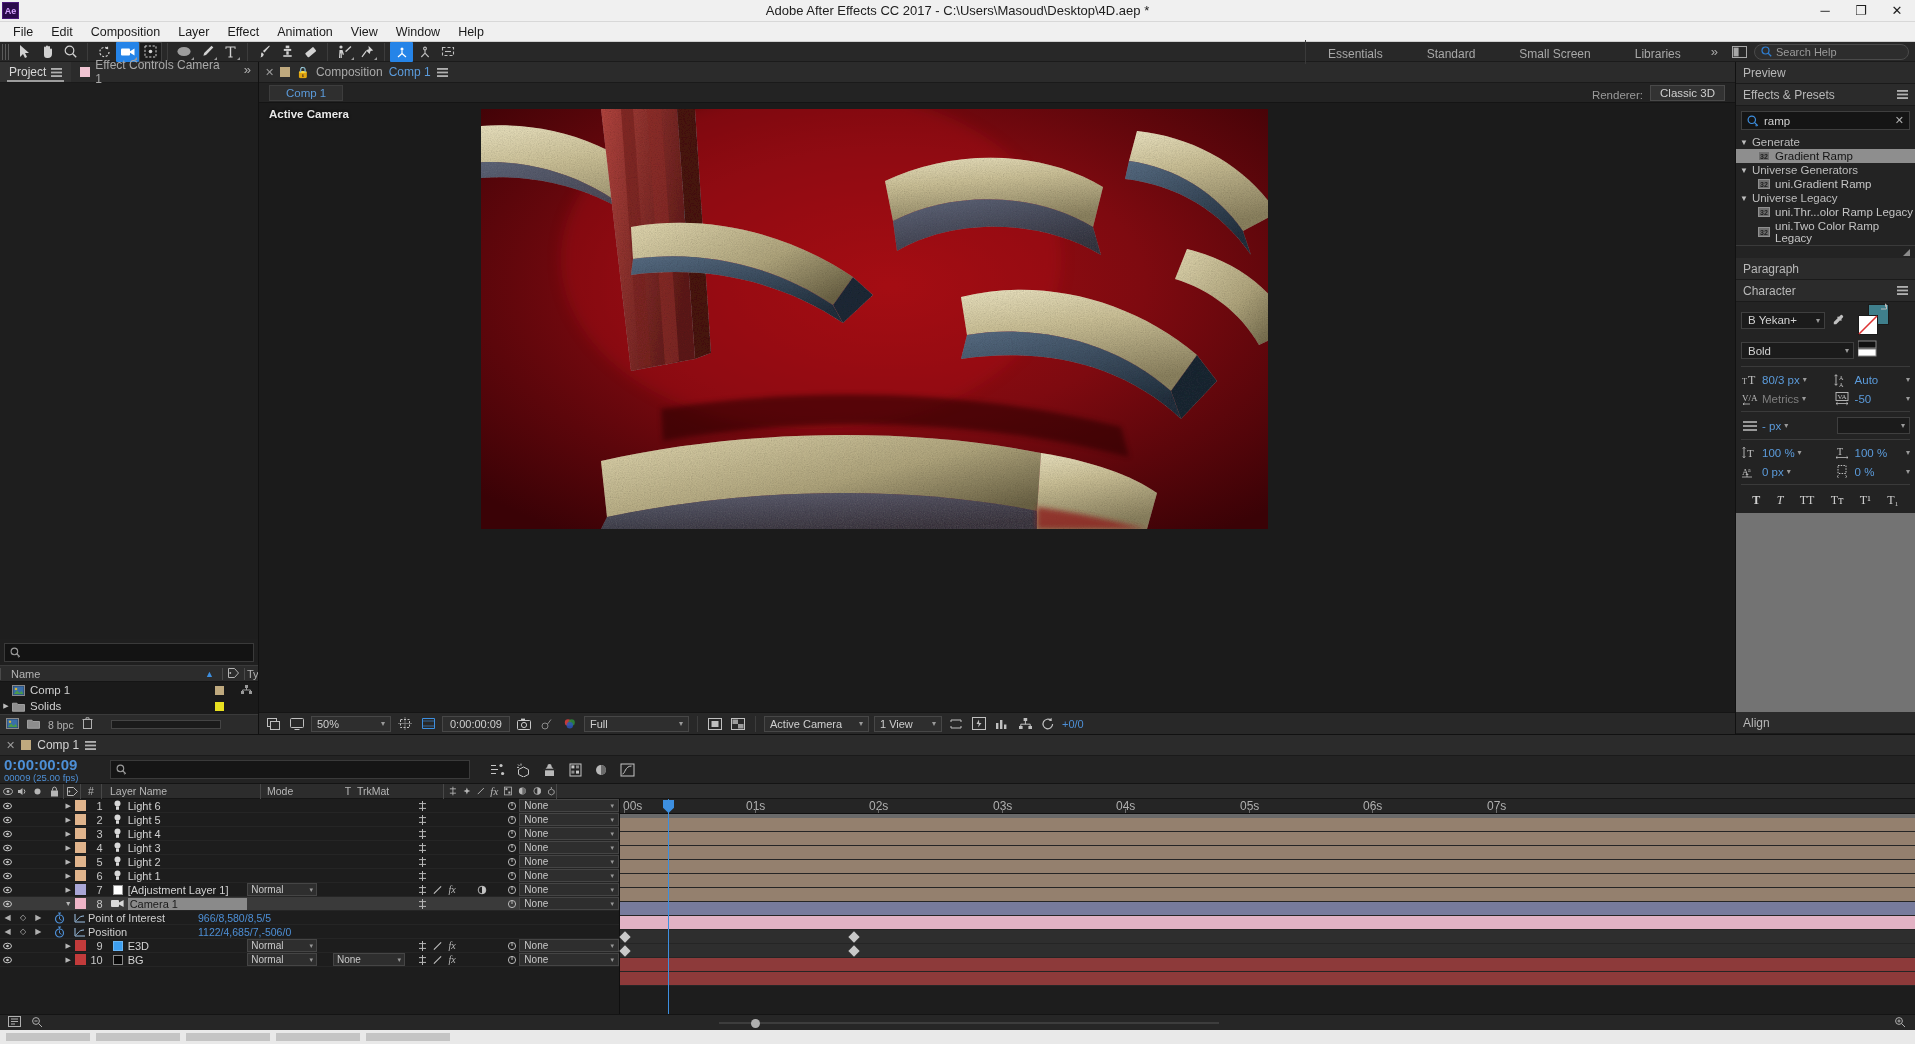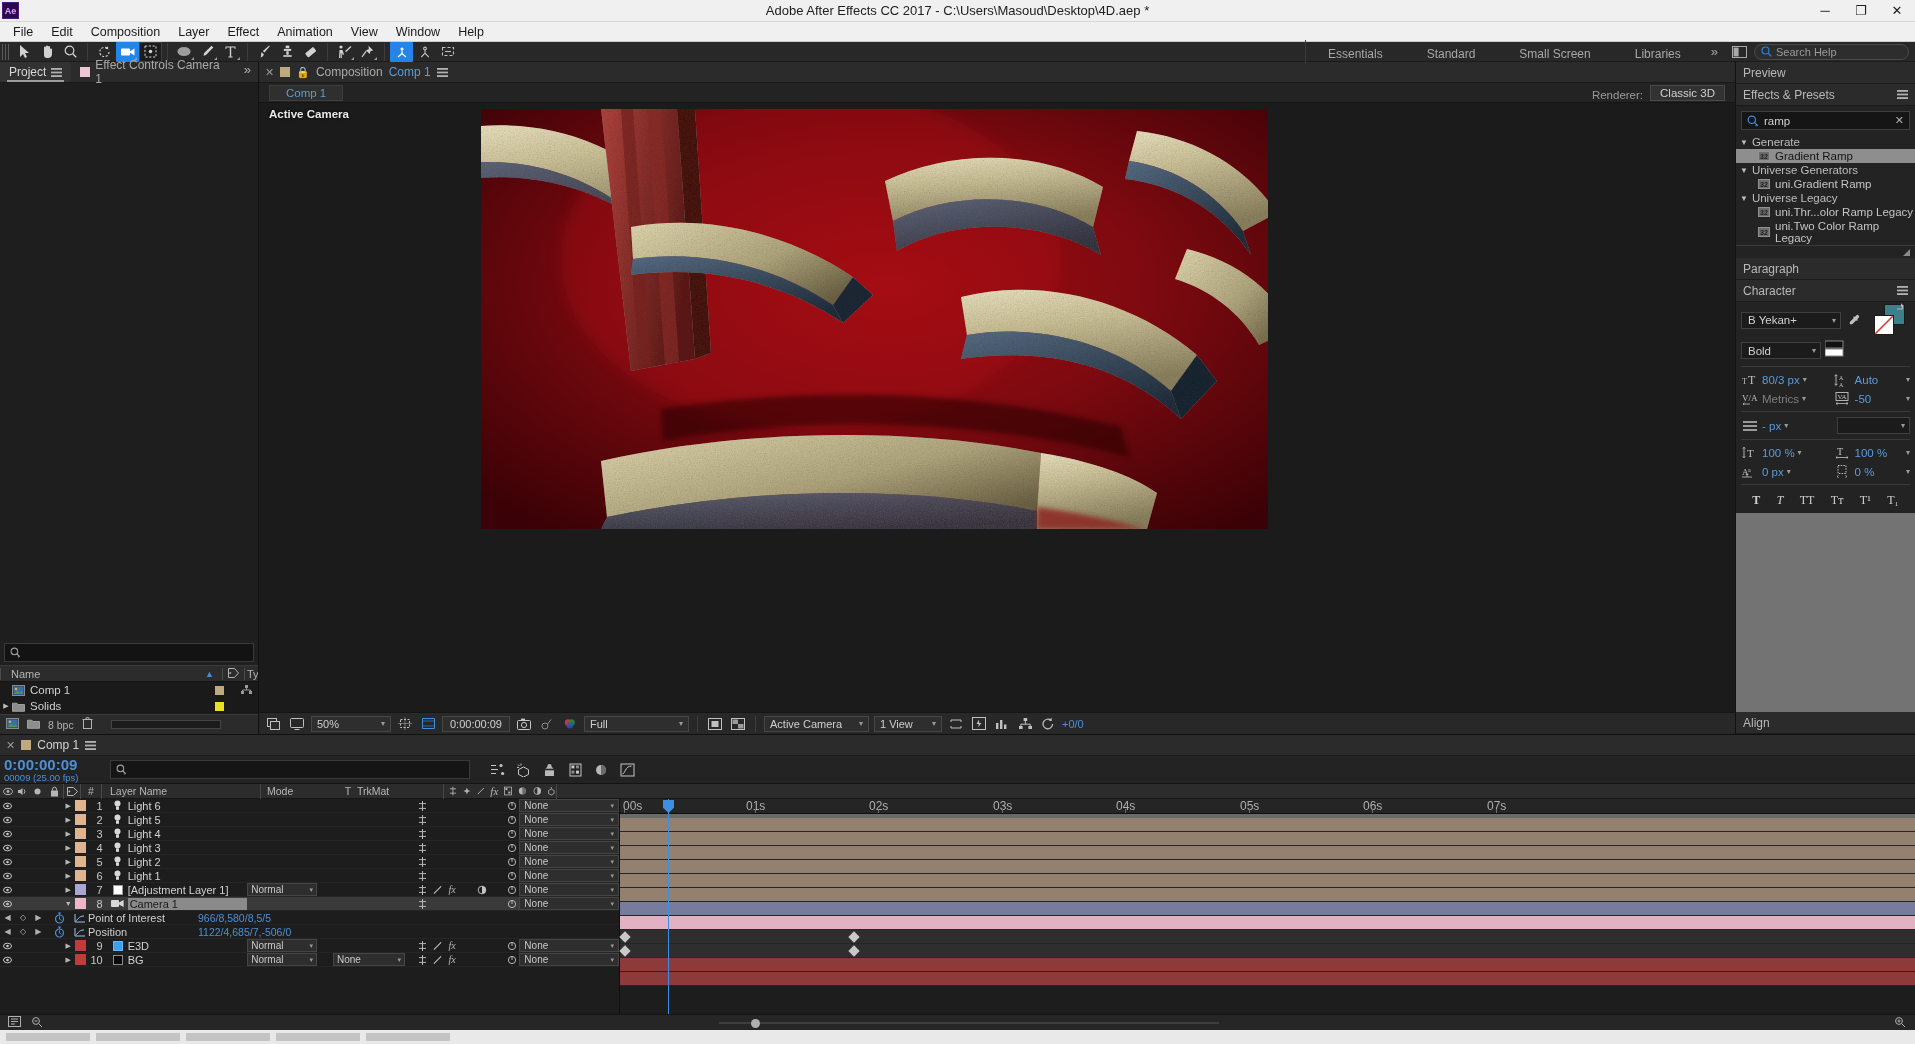--- a/index.html
+++ b/index.html
@@ -822,21 +822,21 @@
       <div class="rp-head">
         <span>Paragraph</span>
       </div>
 
       <div class="rp-head">
         <span>Character</span>
         <span class="hamb"></span>
       </div>
       <div class="rp-body">
         <div class="char-row">
-          <div class="char-select" style="width:100px">
+          <div class="char-select" style="width:84px">
             <span>B Yekan+</span>
             <span class="ch-caret">▾</span>
           </div>
           <span class="ch-ico">
             <svg width="13" height="13" viewBox="0 0 13 13">
                 <path d="M11.6 1.4a1.6 1.6 0 00-2.3 0L7.8 2.9l-.7-.7-1 1 .7.7-4 4v2.4h2.4l4-4 .7.7 1-1-.7-.7 1.4-1.5a1.6 1.6 0 000-2.4z" fill="#c0c0c0"></path>
               </svg>
           </span>
           <span style="position:relative;width:40px;height:32px;display:inline-block">
             <span style="position:absolute;left:18px;top:0;width:21px;height:21px;background:#3f7f8c;border:1px solid #1a1a1a"></span>
@@ -844,21 +844,21 @@
             <svg style="position:absolute;left:8px;top:11px" width="20" height="20" viewBox="0 0 20 20">
                 <line x1="1" y1="19" x2="19" y2="1" stroke="#d33" stroke-width="1.6"></line>
               </svg>
             <svg style="position:absolute;left:30px;top:-2px" width="10" height="9" viewBox="0 0 10 9">
                 <path d="M1 7h5.5V3" stroke="#b8b8b8" fill="none"></path>
                 <path d="M5 1.2l2.2 2-2.2 2z" fill="#b8b8b8"></path>
               </svg>
           </span>
         </div>
         <div class="char-row">
-          <div class="char-select" style="width:80px">
+          <div class="char-select" style="width:113px">
             <span>Bold</span>
             <span class="ch-caret">▾</span>
           </div>
           <span style="display:inline-block;width:22px">
             <svg width="20" height="18" viewBox="0 0 20 18">
                 <rect x="0" y="1" width="18" height="7" fill="#111" stroke="#888"></rect>
                 <rect x="0" y="9" width="18" height="7" fill="#fff" stroke="#888"></rect>
               </svg>
           </span>
         </div>

